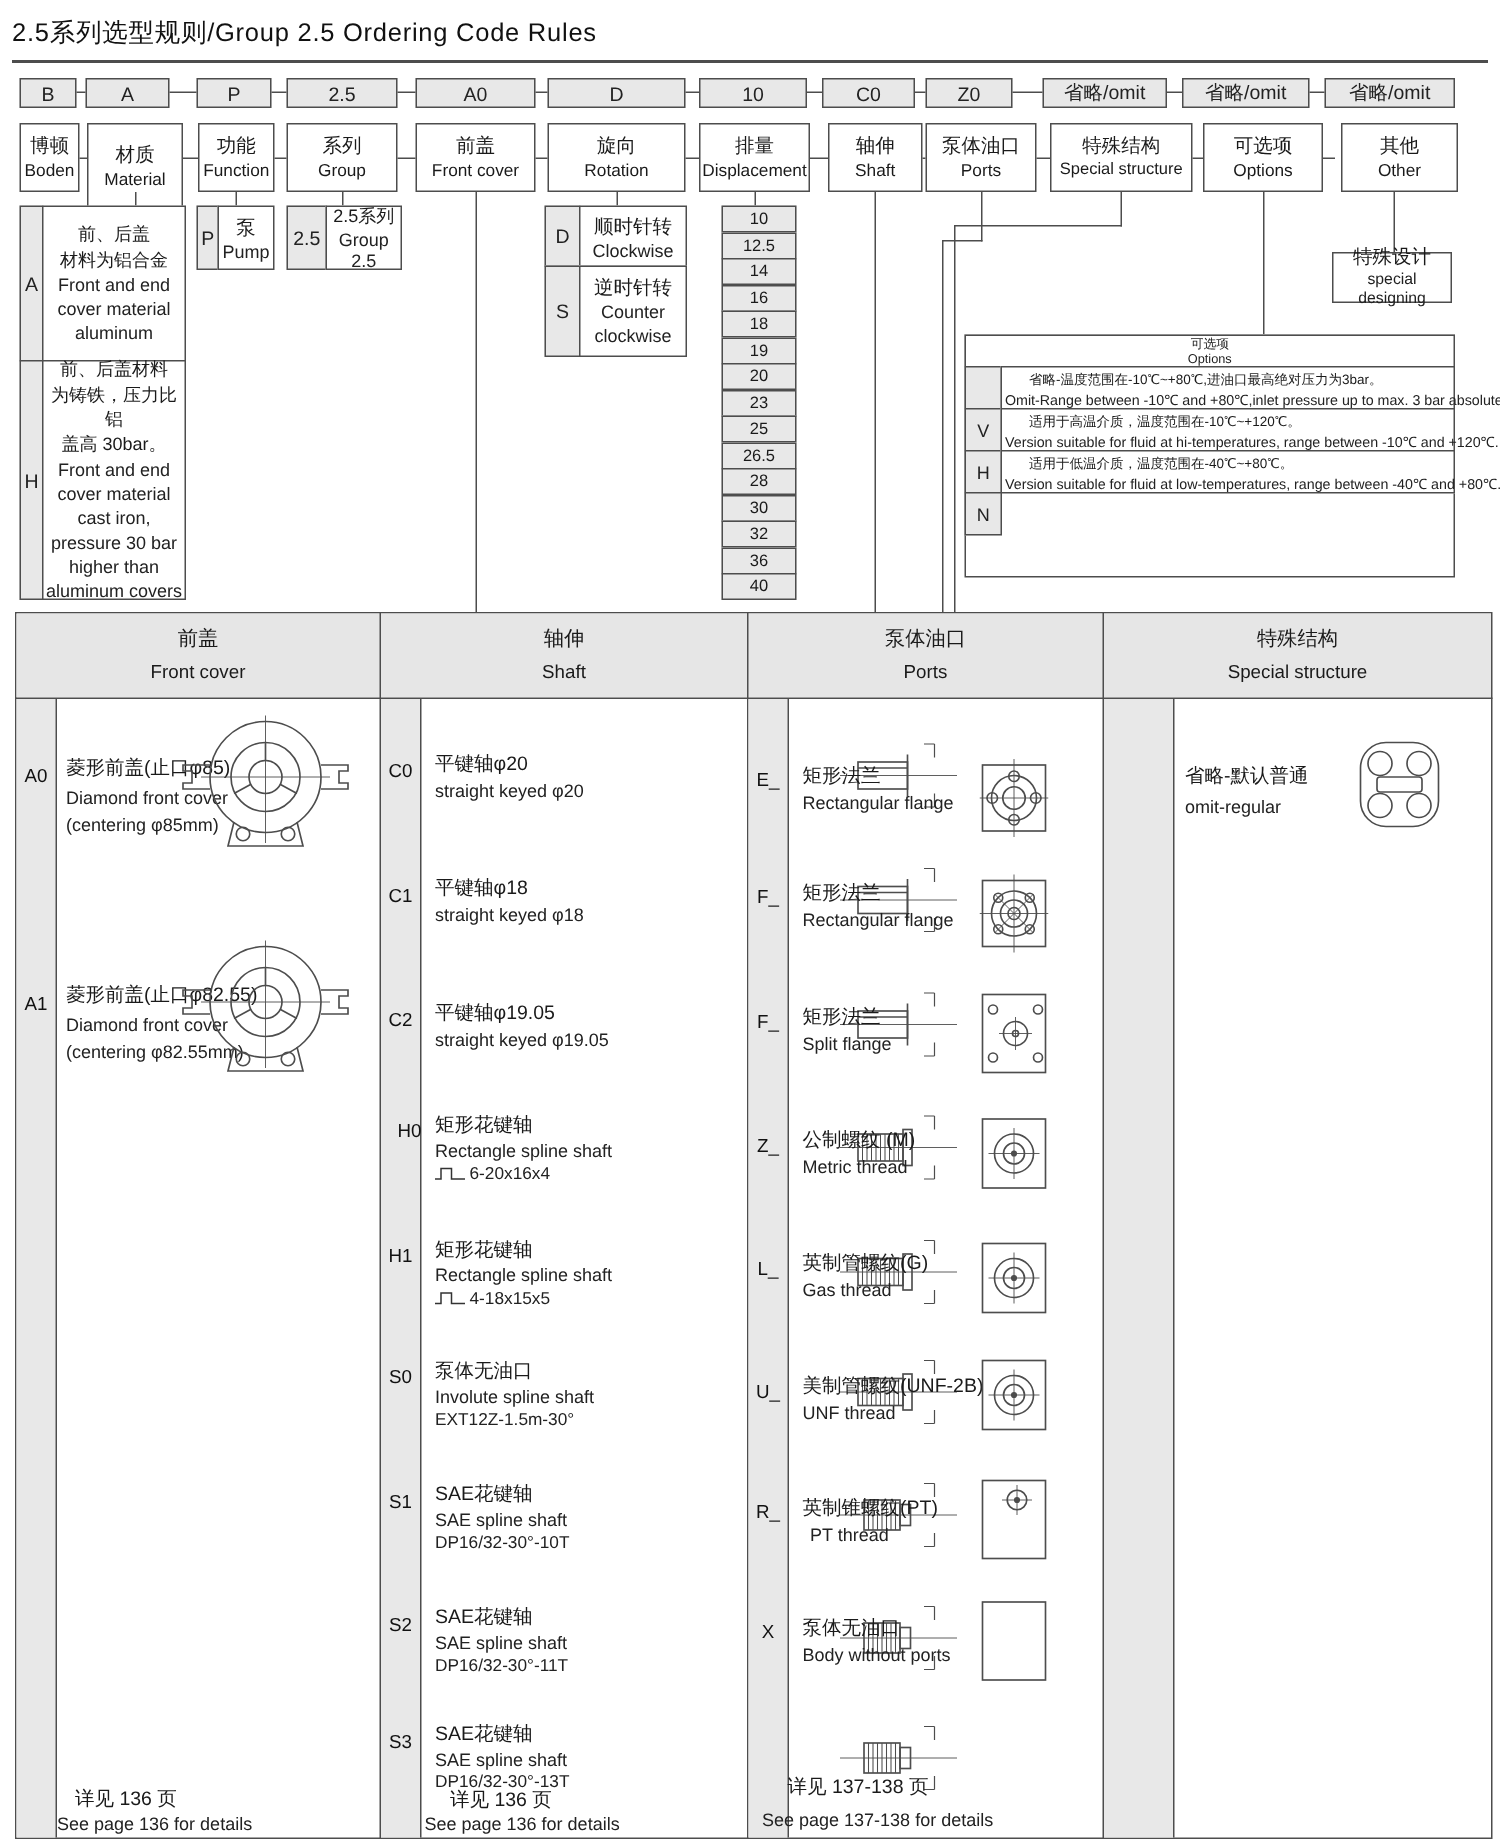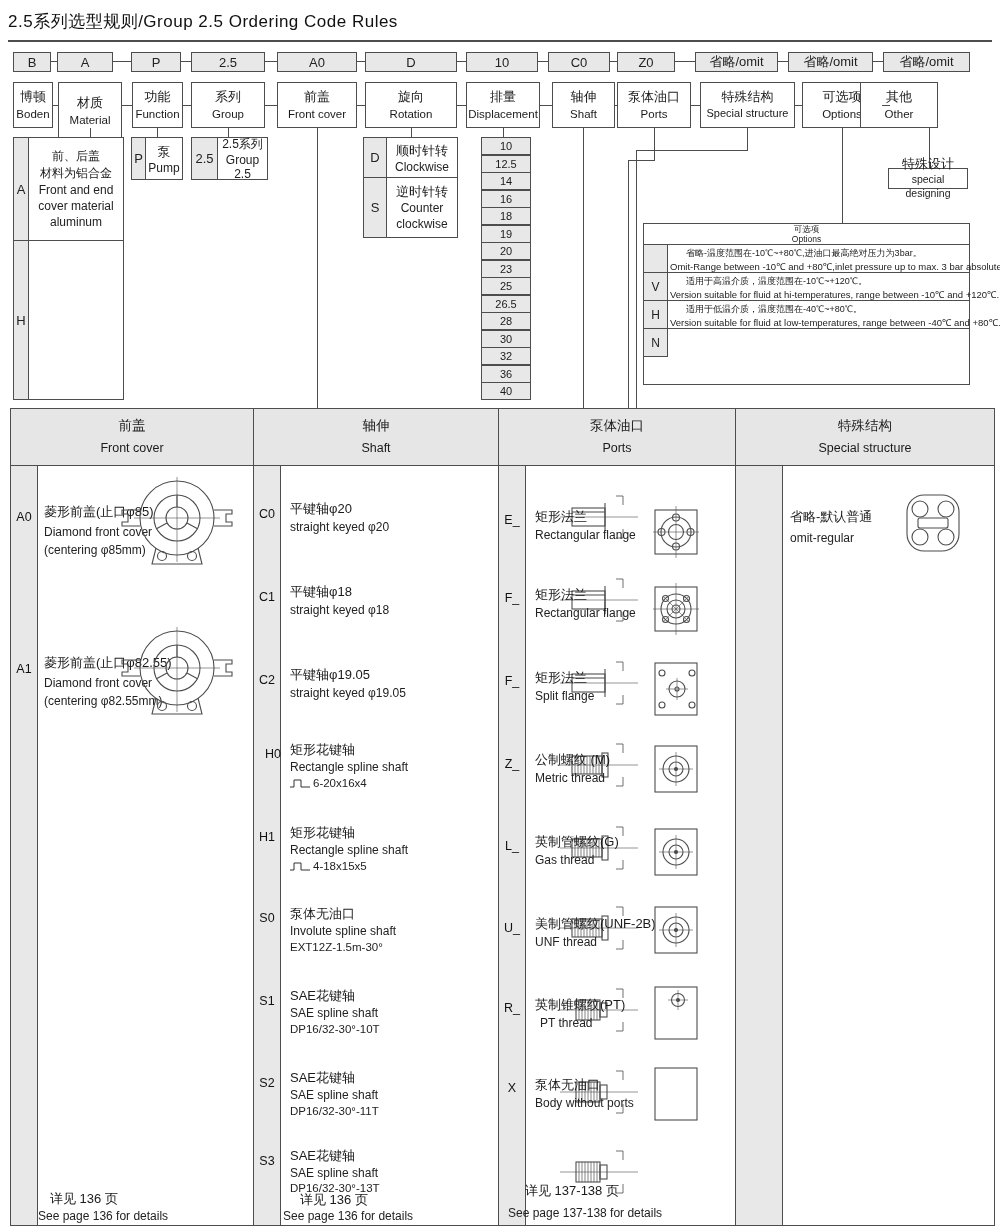--- a/index.html
+++ b/index.html
@@ -192,21 +192,21 @@
       <span class="en">Ports</span>
     </div>
   <div class="bx hb" style="left:700px;top:82px;width:95px;height:46px">
     <span class="zh">特殊结构</span>
       <span class="en" style="font-size:11px">Special structure</span>
     </div>
   <div class="bx hb" style="left:802px;top:82px;width:80px;height:46px">
     <span class="zh">可选项</span>
       <span class="en">Options</span>
     </div>
-  <div class="bx hb" style="left:860px;top:82px;width:78px;height:46px">
+  <div class="bx hb" style="left:894px;top:82px;width:78px;height:46px">
     <span class="zh">其他</span>
       <span class="en">Other</span>
     </div>
 
   <div class="ln" style="left:53px;top:105px;width:5px;height:1px"></div>
   <div class="ln" style="left:122px;top:105px;width:10px;height:1px"></div>
   <div class="ln" style="left:183px;top:105px;width:8px;height:1px"></div>
   <div class="ln" style="left:265px;top:105px;width:12px;height:1px"></div>
   <div class="ln" style="left:357px;top:105px;width:8px;height:1px"></div>
   <div class="ln" style="left:457px;top:105px;width:9px;height:1px"></div>
@@ -233,20 +233,24 @@
   <div class="ln" style="left:929px;top:128px;width:1px;height:40px"></div>
 
   <div class="bx gy cb" style="left:13px;top:137px;width:16px;height:104px">A</div>
   <div class="bx ctr" style="left:28px;top:137px;width:96px;height:104px">
     <span class="zh12 pre">前、后盖
 材料为铝合金</span>
     <span class="en12" style="white-space:normal;line-height:1.35">Front and end cover material aluminum</span>
   </div>
   <div class="bx gy cb" style="left:13px;top:240px;width:16px;height:160px">H</div>
   <div class="bx ctr" style="left:28px;top:240px;width:96px;height:160px">
+    <span class="zh12 pre" style="line-height:1.4">前、后盖材料
+为铸铁，压力比铝
+盖高 30bar。</span>
+    <span class="en12" style="white-space:normal;line-height:1.35">Front and end cover material cast iron, pressure 30 bar higher than aluminum covers</span>
   </div>
 
   <div class="bx gy cb" style="left:131px;top:137px;width:15px;height:43px">P</div>
   <div class="bx ctr" style="left:145px;top:137px;width:38px;height:43px">
     <span class="zh13">泵</span>
     <span class="en12">Pump</span>
   </div>
 
   <div class="bx gy cb" style="left:191px;top:137px;width:27px;height:43px">2.5</div>
   <div class="bx ctr" style="left:217px;top:137px;width:51px;height:43px">
@@ -301,21 +305,21 @@
 
   <div class="bx gy cb" style="left:643px;top:300px;width:25px;height:29px;font-size:12px">H</div>
   <div class="bx" style="left:667px;top:300px;width:303px;height:29px;padding:2px 2px 0 2px">
     <div class="opt-zh" style="padding-left:16px">适用于低温介质，温度范围在-40℃~+80℃。</div>
     <div class="opt-en">Version suitable for fluid at low-temperatures, range between -40℃ and +80℃.</div>
   </div>
 
   <div class="bx gy cb" style="left:643px;top:328px;width:25px;height:29px;font-size:12px">N</div>
 
 
-  <div class="bx ctr" style="left:888px;top:168px;width:80px;height:21px;line-height:1.3">
+  <div class="bx ctr" style="left:888px;top:168px;width:80px;height:34px;line-height:1.3">
     <span class="zh13">特殊设计</span>
     <span style="font-size:10.5px;color:#222">special designing</span>
   </div>
 
   <div class="bx" style="left:10px;top:408px;width:985px;height:818px;background:transparent"></div>
   <div style="position:absolute;left:11px;top:409px;width:983px;height:56px;background:#e6e6e6"></div>
   <div class="ln" style="left:10px;top:465px;width:985px;height:1px"></div>
   <div class="ln" style="left:253px;top:408px;width:1px;height:818px"></div>
   <div class="ln" style="left:498px;top:408px;width:1px;height:818px"></div>
   <div class="ln" style="left:735px;top:408px;width:1px;height:818px"></div>

